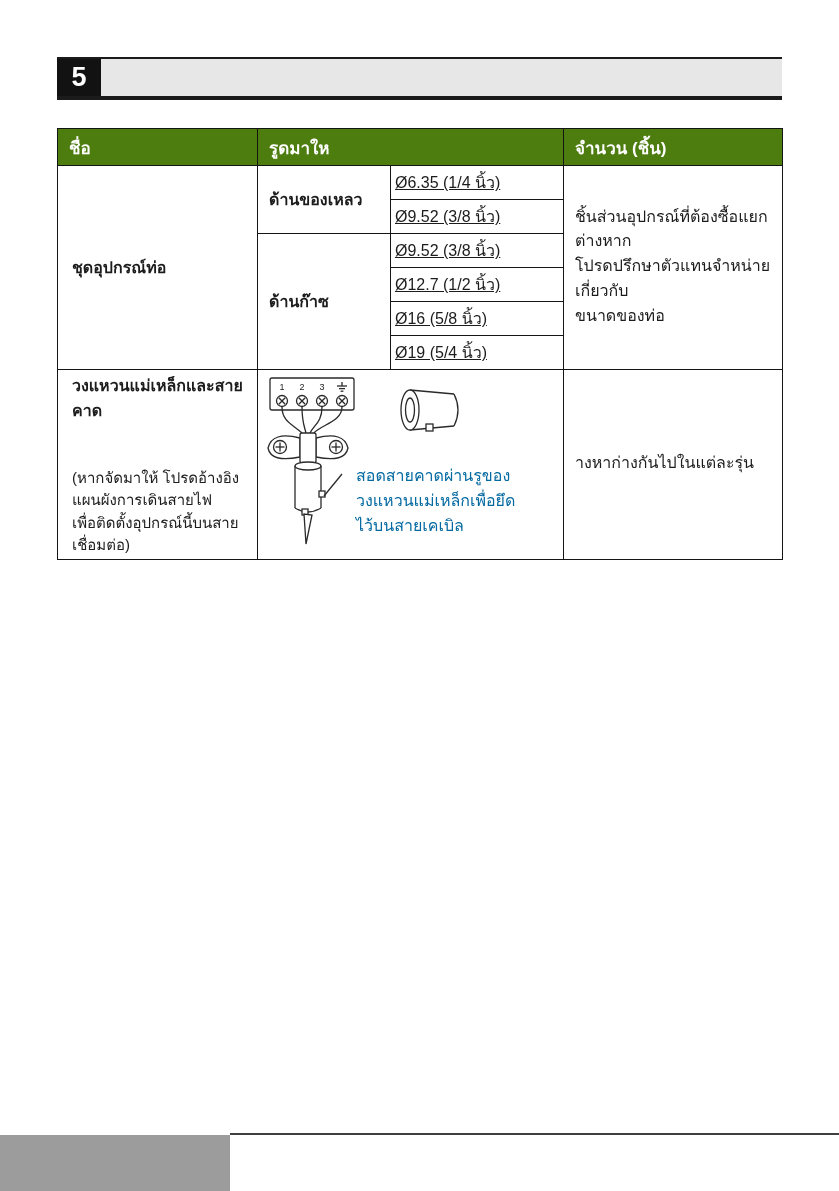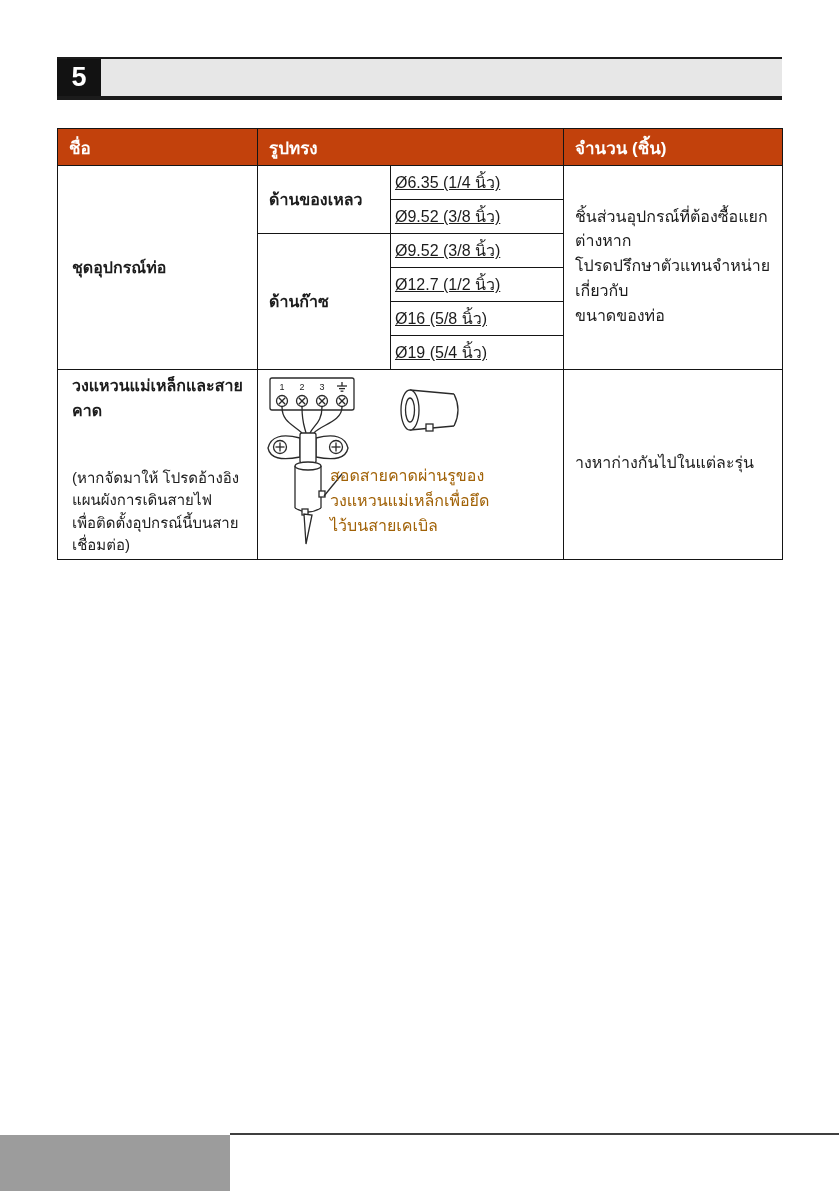--- a/index.html
+++ b/index.html
@@ -25,38 +25,38 @@
     font-size: 26px; font-weight: bold; color: #111;
     display: flex; align-items: center; padding-left: 18px; letter-spacing: .3px;
   }
   
   table.acc {
     position: absolute; left: 57px; top: 128px; width: 725px;
     border-collapse: collapse; table-layout: fixed; font-size: 16px;
   }
   .acc th, .acc td { border: 1px solid #151515; vertical-align: middle; }
   .acc thead th {
-    background: #c2410c; color: #ffffff; font-size: 17px; font-weight: bold;
+    background: #4d7c0f; color: #ffffff; font-size: 17px; font-weight: bold;
     text-align: left; padding: 0 0 0 11px; height: 37px;
   }
   .size-row { height: 34px; }
   .row2 { height: 190px; }
   td.name-cell { font-weight: bold; padding-left: 14px; }
   td.sublabel-cell { font-weight: bold; padding-left: 11px; }
   td.size-cell { padding-left: 4px; text-decoration: underline; }
   td.qty-cell { padding-left: 11px; line-height: 1.55; white-space: pre-line; font-family: Liberation Mono, monospace; }
   td.name-cell2 { padding: 0 10px 0 14px; }
   .name2-title { font-weight: bold; margin-bottom: 12px; }
   .name2-note { font-size: 15px; line-height: 1.5; white-space: pre-line; margin-top: 44px; }
   td.diagram-cell { position: relative; padding: 0; }
   .diagram-wrap { position: absolute; inset: 0; }
   .diagram-svg { position: absolute; left: 0; top: 0; }
   .diagram-caption {
-    position: absolute; left: 72px; top: 94px; width: 180px;
-    font-size: 16px; line-height: 1.55; white-space: pre-line; color: #a16207;
+    position: absolute; left: 98px; top: 94px; width: 180px;
+    font-size: 16px; line-height: 1.55; white-space: pre-line; color: #0369a1;
   }
   .sketch { stroke: #2a2a2a; stroke-width: 1.3; fill: none; }
   .sketch-fill { stroke: #2a2a2a; stroke-width: 1.3; fill: #ffffff; }
   .svg-label { font-size: 9px; fill: #222; font-family: "Liberation Sans", sans-serif; }
   
   .footer-rule { position: absolute; left: 230px; top: 1133px; width: 609px; height: 2px; background: #3f3f3f; }
   .footer-tab { position: absolute; left: 0; top: 1135px; width: 230px; height: 56px; background: #9c9c9c; }
 </style>
 </head>
 <body>
@@ -70,21 +70,21 @@
   <table class="acc">
     <colgroup>
       <col style="width:200px">
         <col style="width:133px">
         <col style="width:173px">
         <col style="width:219px">
     </colgroup>
     <thead>
       <tr>
         <th>ชื่อ</th>
-        <th colspan="2">รูปทรง</th>
+        <th colspan="2">รูดมาให</th>
         <th>จำนวน (ชิ้น)</th>
       </tr>
     </thead>
     <tbody>
       <tr class="size-row">
         <td class="name-cell" rowspan="6">ชุดอุปกรณ์ท่อ</td>
         <td class="sublabel-cell" rowspan="2">ด้านของเหลว</td>
         <td class="size-cell">Ø6.35 (1/4 นิ้ว)</td>
         <td class="qty-cell" rowspan="6">ชิ้นส่วนอุปกรณ์ที่ต้องซื้อแยกต่างหาก
 โปรดปรึกษาตัวแทนจำหน่ายเกี่ยวกับ

